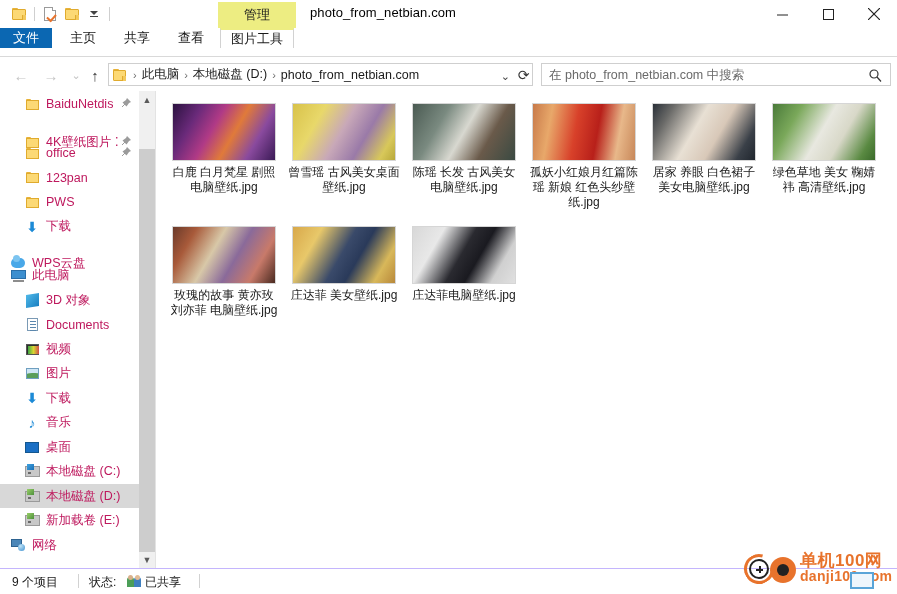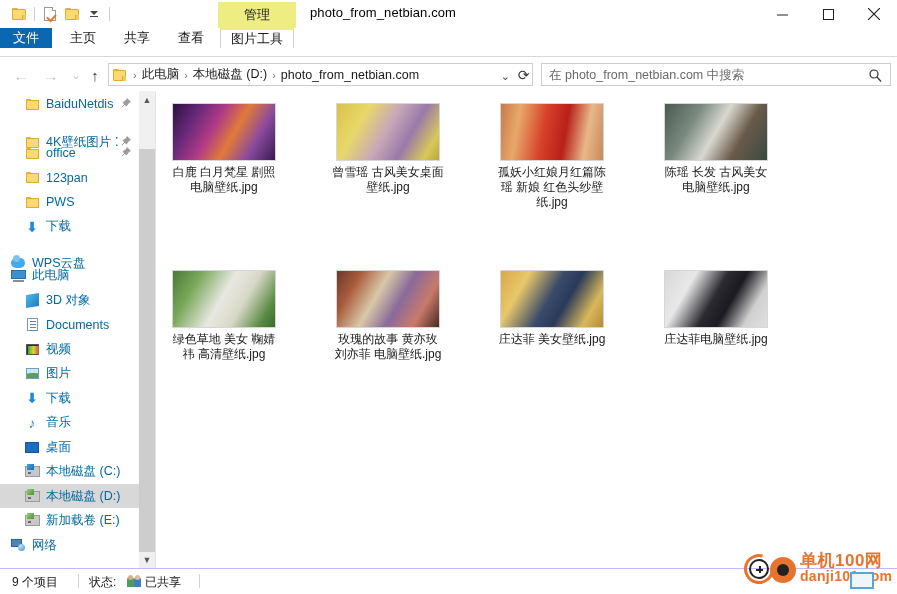--- a/index.html
+++ b/index.html
@@ -74,21 +74,21 @@
   .sidebar { position:absolute; left:0; top:0; width:139px; height:477px; background:#fff; overflow:hidden; }
   .sb-scroll { position:absolute; left:139px; top:0; width:16px; height:477px; background:#f0f0f0; }
   .sb-arrow { position:absolute; left:0; width:16px; height:17px; display:flex; align-items:center; justify-content:center;
               color:#5a5a5a; font-size:9px; }
   .sb-thumb { position:absolute; left:0; top:58px; width:16px; height:403px; background:#cdcdcd; }
   .vsep { position:absolute; left:155px; top:0; width:1px; height:477px; background:#e3e3e3; }
 
   .sbitem { position:absolute; left:0; width:139px; height:24px; display:flex; align-items:center; }
   .sbitem.sel { background:#d8d8d8; }
   .sb-ico { width:16px; height:16px; flex:0 0 16px; display:flex; align-items:center; justify-content:center; }
-  .sb-label { font-size:12.5px; color:#0369a1; white-space:nowrap; overflow:hidden; text-overflow:clip; }
+  .sb-label { font-size:12.5px; color:#be185d; white-space:nowrap; overflow:hidden; text-overflow:clip; }
   .sb-pin { position:absolute; right:8px; top:6px; color:#9b9b9b; font-size:11px; transform:rotate(45deg); }
 
   
   .ic-folder { position:relative; width:13px; height:11px; }
   .ic-folder .t { position:absolute; left:0;top:0;width:5px;height:2px;background:#e8b33a;border-radius:1px 1px 0 0; }
   .ic-folder .b { position:absolute; left:0;top:1px;width:13px;height:10px;background:#fcd975;border:1px solid #e0ab2e; }
   .ic-dl { color:#1c8ad6; font-size:14px; line-height:1; font-weight:bold; }
   .ic-cloud { width:14px;height:10px;border-radius:6px;background:#49a8e8; position:relative; }
   .ic-cloud:before{content:"";position:absolute;left:2px;top:-3px;width:7px;height:7px;border-radius:50%;background:#7cc4f0;}
   .ic-pc { width:15px;height:12px;position:relative; }
@@ -112,21 +112,21 @@
     background:linear-gradient(135deg,#3fa2e0,#1a6fb5);}
   .ic-drive .dgrn{position:absolute;left:1px;top:-3px;width:7px;height:6px;
     background:linear-gradient(135deg,#9ad06a,#4c8f3a);}
   .ic-net { width:14px;height:12px;position:relative; }
   .ic-net .s{position:absolute;left:0;top:0;width:11px;height:8px;background:#4a86b8;border:1px solid #2d6290;}
   .ic-net .g{position:absolute;right:0;bottom:0;width:7px;height:7px;border-radius:50%;
     background:radial-gradient(circle at 35% 30%,#bfe3f7,#3d8fcf);}
 
   
   .filepane { position:absolute; left:156px; top:0; width:741px; height:477px; background:#fff; }
-  .grid { position:absolute; left:8px; top:4px; width:733px; display:flex; flex-wrap:wrap;gap:44px; }
+  .grid { position:absolute; left:8px; top:4px; width:733px; display:flex; flex-wrap:wrap; }
   .fileitem { width:120px; margin:0 0 6px 0; padding:4px 2px 2px 2px; display:flex; flex-direction:column; align-items:center; }
   .thumbwrap { width:104px; height:62px; display:flex; align-items:flex-end; justify-content:center; }
   .thumb { width:104px; height:58px; border:1px solid #d6d6d6; background:#e9e9e9; overflow:hidden; position:relative; }
   .fname { margin-top:4px; width:112px; text-align:center; font-size:12px; line-height:15px; color:#1a1a1a;
            word-break:break-all; }
 
   
   .statusbar { position:absolute; left:0; top:568px; width:897px; height:26px; background:#fff; border-top:1px solid #c4b5fd; }
   .st-txt { position:absolute; top:5px; font-size:12px; color:#1a1a1a; }
   .st-sep { position:absolute; top:5px; width:1px; height:14px; background:#d2d2d2; }
@@ -433,29 +433,35 @@
             <div class="fname">白鹿 白月梵星 剧照 电脑壁纸.jpg</div>
           </div>
           <div class="fileitem">
             <div class="thumbwrap">
               <div class="thumb" style="background: linear-gradient(120deg, rgb(216, 194, 74) 0%, rgb(232, 216, 106) 25%, rgb(200, 168, 184) 48%, rgb(154, 122, 168) 68%, rgb(216, 200, 90) 88%, rgb(184, 168, 58) 100%);"></div>
             </div>
             <div class="fname">曾雪瑶 古风美女桌面壁纸.jpg</div>
           </div>
           <div class="fileitem">
             <div class="thumbwrap">
+              <div class="thumb" style="background: linear-gradient(120deg, rgb(74, 90, 82) 0%, rgb(122, 138, 128) 28%, rgb(216, 216, 208) 50%, rgb(106, 90, 74) 72%, rgb(58, 74, 66) 100%);"></div>
+            </div>
+            <div class="fname">陈瑶 长发 古风美女电脑壁纸.jpg</div>
+          </div>
+          <div class="fileitem">
+            <div class="thumbwrap">
               <div class="thumb" style="background: linear-gradient(100deg, rgb(200, 122, 74) 0%, rgb(232, 168, 106) 18%, rgb(216, 65, 42) 42%, rgb(184, 32, 26) 62%, rgb(232, 184, 138) 82%, rgb(200, 136, 90) 100%);"></div>
             </div>
             <div class="fname">孤妖小红娘月红篇陈瑶 新娘 红色头纱壁纸.jpg</div>
           </div>
           <div class="fileitem">
             <div class="thumbwrap">
-              <div class="thumb" style="background: linear-gradient(120deg, rgb(74, 90, 82) 0%, rgb(122, 138, 128) 28%, rgb(216, 216, 208) 50%, rgb(106, 90, 74) 72%, rgb(58, 74, 66) 100%);"></div>
-            </div>
-            <div class="fname">陈瑶 长发 古风美女电脑壁纸.jpg</div>
+              <div class="thumb" style="background: linear-gradient(120deg, rgb(42, 48, 56) 0%, rgb(106, 106, 104) 16%, rgb(232, 224, 212) 42%, rgb(216, 200, 184) 62%, rgb(58, 64, 72) 86%, rgb(32, 38, 46) 100%);"></div>
+            </div>
+            <div class="fname">居家 养眼 白色裙子 美女电脑壁纸.jpg</div>
           </div>
           <div class="fileitem">
             <div class="thumbwrap">
               <div class="thumb" style="background: linear-gradient(120deg, rgb(74, 122, 58) 0%, rgb(122, 168, 90) 22%, rgb(232, 232, 224) 48%, rgb(216, 216, 200) 66%, rgb(90, 138, 66) 88%, rgb(58, 106, 42) 100%);"></div>
             </div>
             <div class="fname">绿色草地 美女 鞠婧祎 高清壁纸.jpg</div>
           </div>
           <div class="fileitem">
             <div class="thumbwrap">
               <div class="thumb" style="background: linear-gradient(120deg, rgb(106, 58, 42) 0%, rgb(168, 90, 58) 18%, rgb(216, 200, 168) 40%, rgb(138, 106, 154) 60%, rgb(200, 122, 106) 80%, rgb(74, 42, 32) 100%);"></div>

